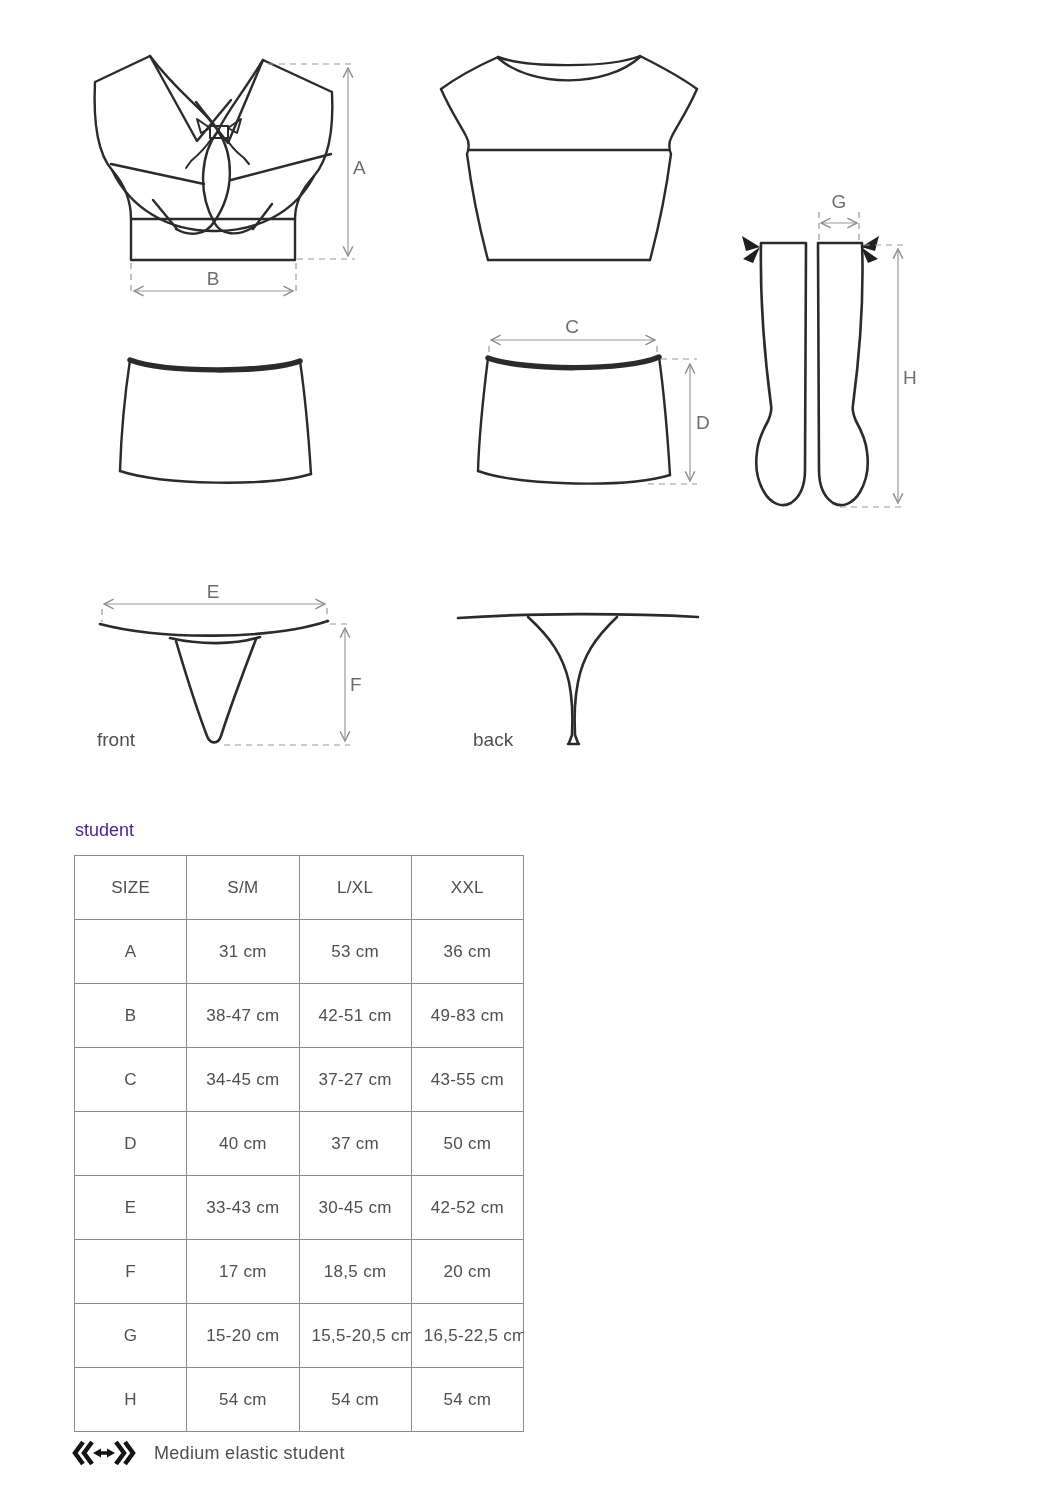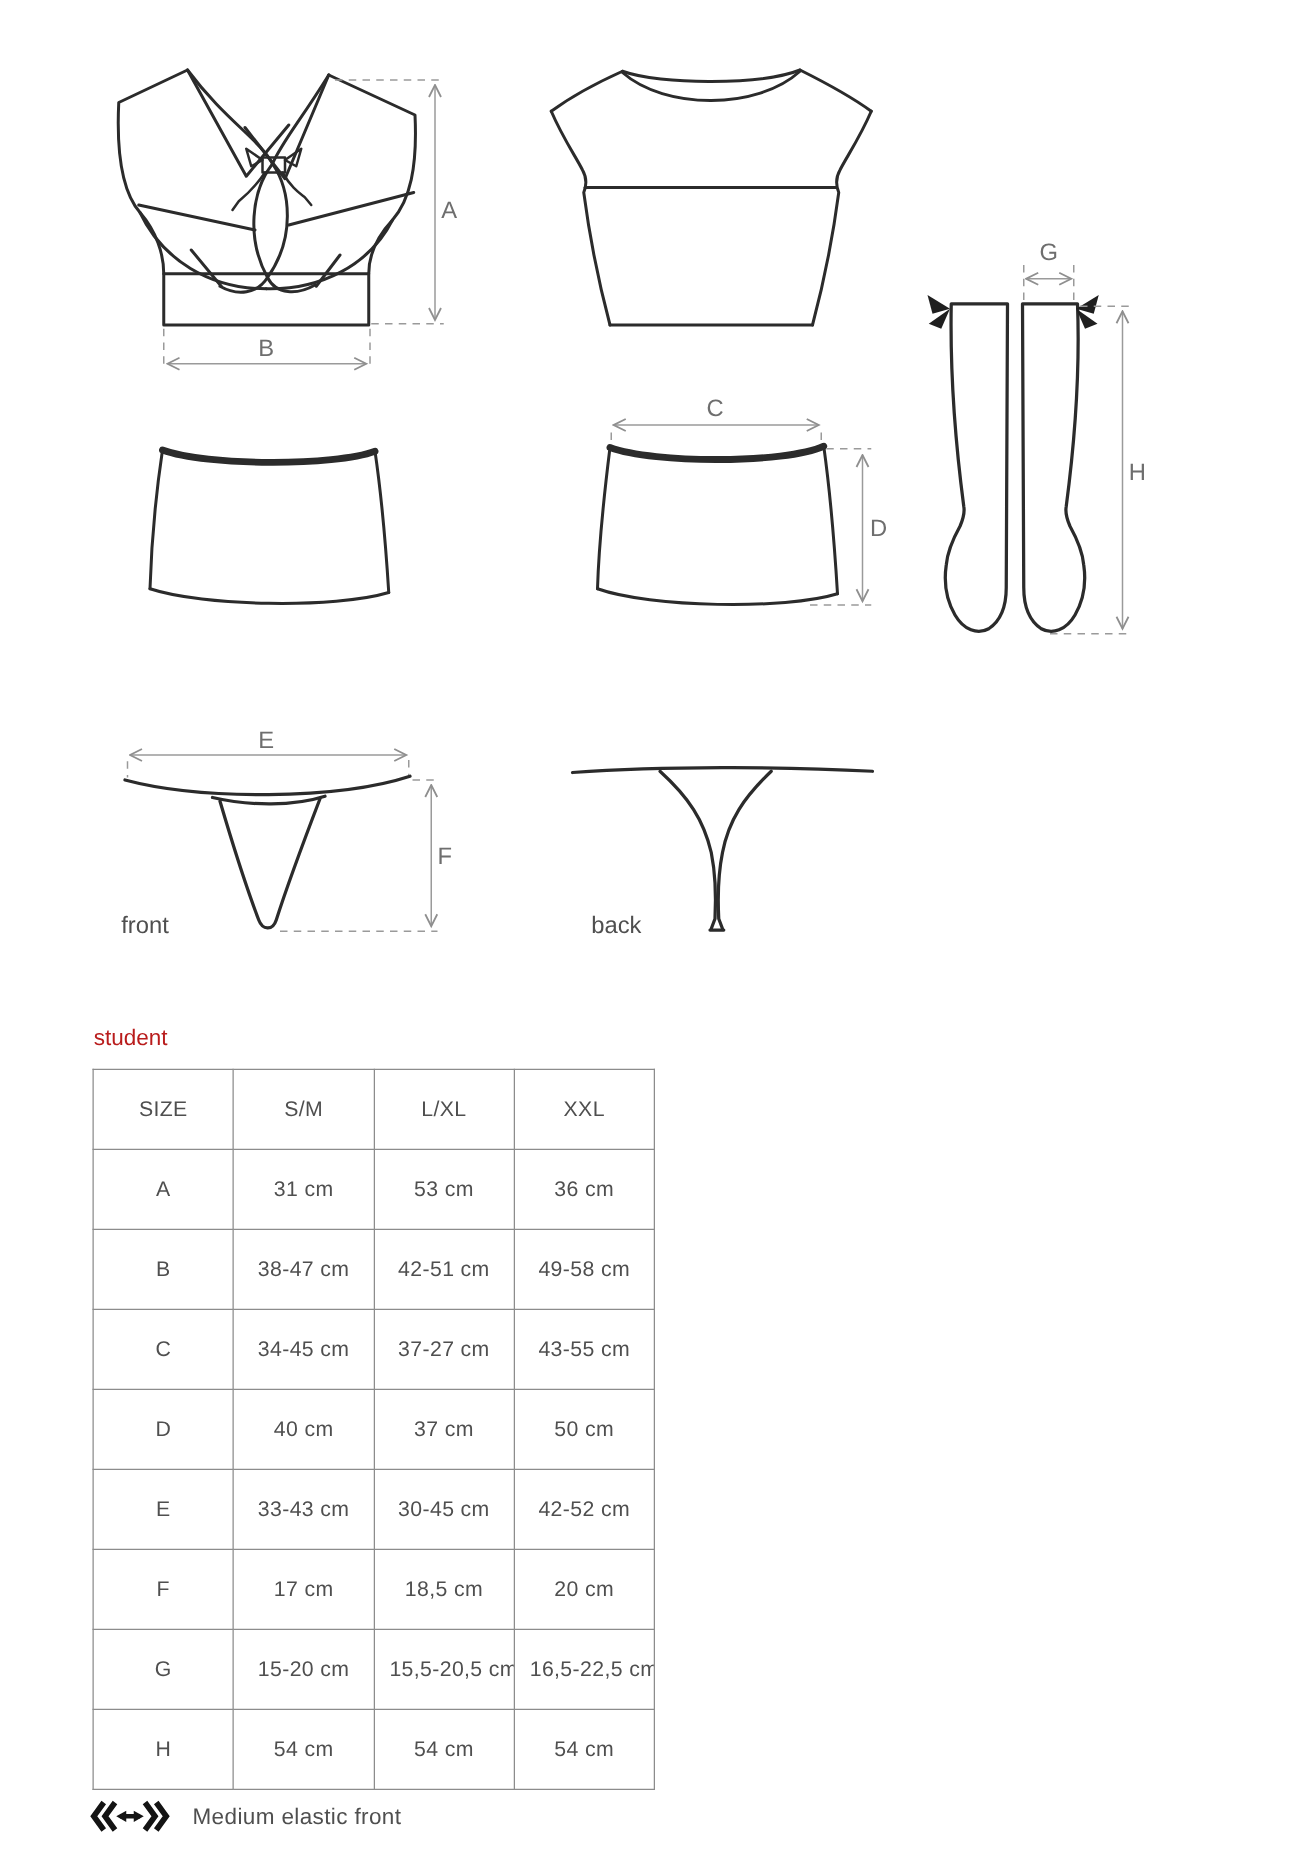--- a/index.html
+++ b/index.html
@@ -9,21 +9,21 @@
     height:1500px;
     background:#ffffff;
     font-family:"Liberation Sans", sans-serif;
     overflow:hidden;
   }
   .diagram-svg{position:absolute;left:0;top:0;}
   .dim-label{font-family:"Liberation Sans", sans-serif;font-size:19px;fill:#6e6e6e;}
   .view-label{font-family:"Liberation Sans", sans-serif;font-size:19px;fill:#4f4f4f;}
   .table-title{
     position:absolute;left:75px;top:820px;
-    font-size:18px;color:#b91c1c;
+    font-size:18px;color:#4c1d95;
   }
   .size-table-wrap{position:absolute;left:74px;top:855px;width:450px;}
   table.size-table{
     width:100%;border-collapse:collapse;table-layout:fixed;
   }
   table.size-table td{
     border:1px solid #8c8c8c;
     height:63px;
     text-align:center;vertical-align:middle;
     font-size:17px;color:#4f4f4f;
@@ -198,21 +198,21 @@
         <tr>
           <td>A</td>
           <td>31 cm</td>
           <td>53 cm</td>
           <td>36 cm</td>
         </tr>
         <tr>
           <td>B</td>
           <td>38-47 cm</td>
           <td>42-51 cm</td>
-          <td>49-58 cm</td>
+          <td>49-83 cm</td>
         </tr>
         <tr>
           <td>C</td>
           <td>34-45 cm</td>
           <td>37-27 cm</td>
           <td>43-55 cm</td>
         </tr>
         <tr>
           <td>D</td>
           <td>40 cm</td>
@@ -252,16 +252,16 @@
       <g stroke="#141414" stroke-width="4.5" fill="none" stroke-linejoin="miter">
         <path d="M11,4 L3,15 L11,26"></path>
         <path d="M20,4 L12,15 L20,26"></path>
         <path d="M53,4 L61,15 L53,26"></path>
         <path d="M44,4 L52,15 L44,26"></path>
       </g>
       <line x1="24" y1="15" x2="40" y2="15" stroke="#141414" stroke-width="3.5"></line>
       <path d="M21,15 L29,10.5 L29,19.5 Z" fill="#141414"></path>
       <path d="M43,15 L35,10.5 L35,19.5 Z" fill="#141414"></path>
     </svg>
-    <span class="note">Medium elastic front</span>
+    <span class="note">Medium elastic student</span>
   </div>
 
 </div>
 
 </body></html>

